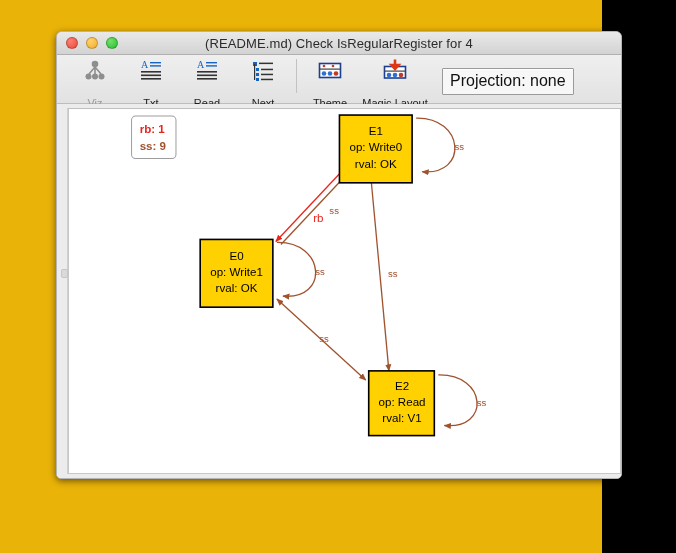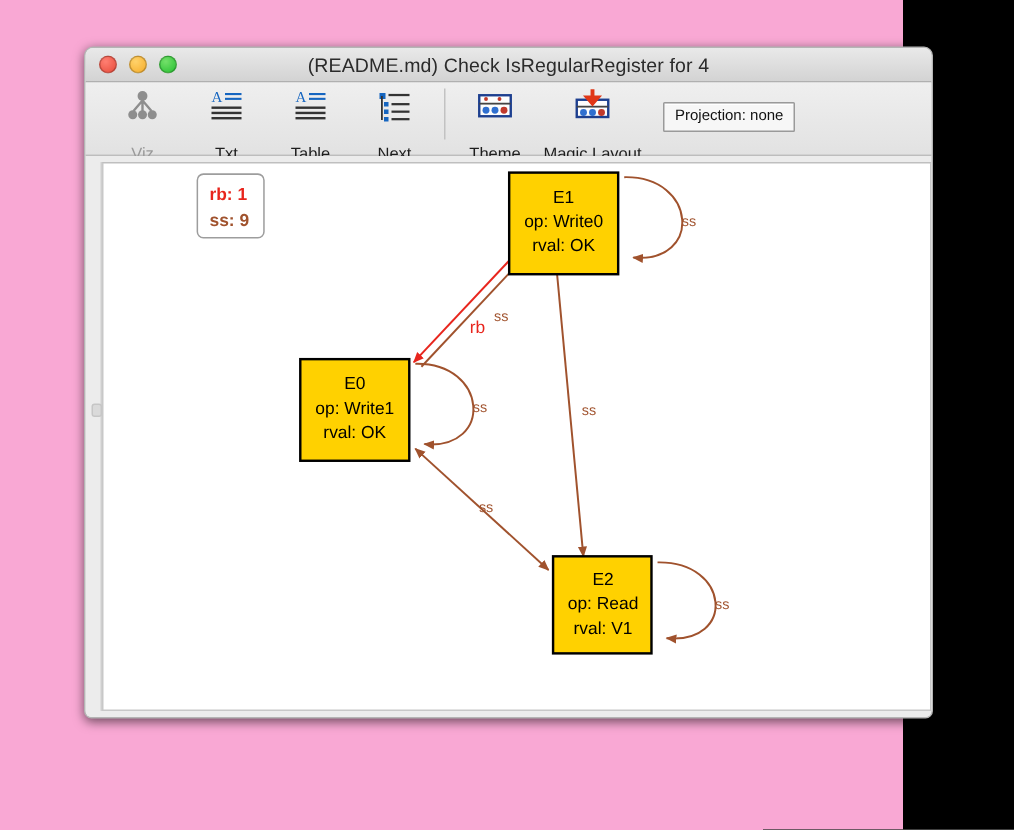--- a/index.html
+++ b/index.html
@@ -8,21 +8,21 @@
     background: #000000;
     width: 676px;
     height: 553px;
     overflow: hidden;
     font-family: "Liberation Sans", sans-serif;
   }
   #root {
     position: relative;
     width: 602px;
     height: 553px;
-    background: #f9a8d4;
+    background: #eab308;
   }
 
   
   .window {
     position: absolute;
     left: 56px;
     top: 31px;
     width: 566px;
     height: 448px;
     background: #ececec;
@@ -103,21 +103,21 @@
   .tb-sep {
     width: 1px;
     height: 34px;
     background: #c2c2c2;
     margin: 4px 5px 0 5px;
   }
   .projection {
     margin: 13px 0 0 10px;
     border: 1px solid #9a9a9a;
     background: #f7f7f7;
-    font-size: 10px;
+    font-size: 16px;
     color: #111;
     padding: 3px 7px 4px 7px;
     border-radius: 1px;
     white-space: nowrap;
     align-self: flex-start;
     box-shadow: inset 0 1px 0 #ffffff;
   }
 
   
   .content {
@@ -247,21 +247,21 @@
         <div class="ico">
           <svg width="24" height="24" viewBox="0 0 24 24">
             <text x="2" y="9" font-family="Liberation Serif, serif" font-size="10" fill="#1565c0">A</text>
             <rect x="11" y="3" width="11" height="1.4" fill="#1565c0"></rect>
             <rect x="11" y="6.2" width="11" height="1.4" fill="#1565c0"></rect>
             <rect x="2" y="12" width="20" height="1.6" fill="#333"></rect>
             <rect x="2" y="15.5" width="20" height="1.6" fill="#333"></rect>
             <rect x="2" y="19" width="20" height="1.6" fill="#333"></rect>
           </svg>
         </div>
-        <div class="lbl">Table</div>
+        <div class="lbl">Read</div>
       </div>
 
       <div class="tool">
         <div class="ico">
           <svg width="24" height="24" viewBox="0 0 24 24">
             <rect x="2" y="3" width="4" height="4" fill="#1565c0"></rect>
             <rect x="8" y="3.6" width="14" height="1.5" fill="#333"></rect>
             <rect x="5" y="9" width="3" height="3" fill="#1565c0"></rect>
             <rect x="10" y="9.7" width="12" height="1.5" fill="#333"></rect>
             <rect x="5" y="14" width="3" height="3" fill="#1565c0"></rect>

